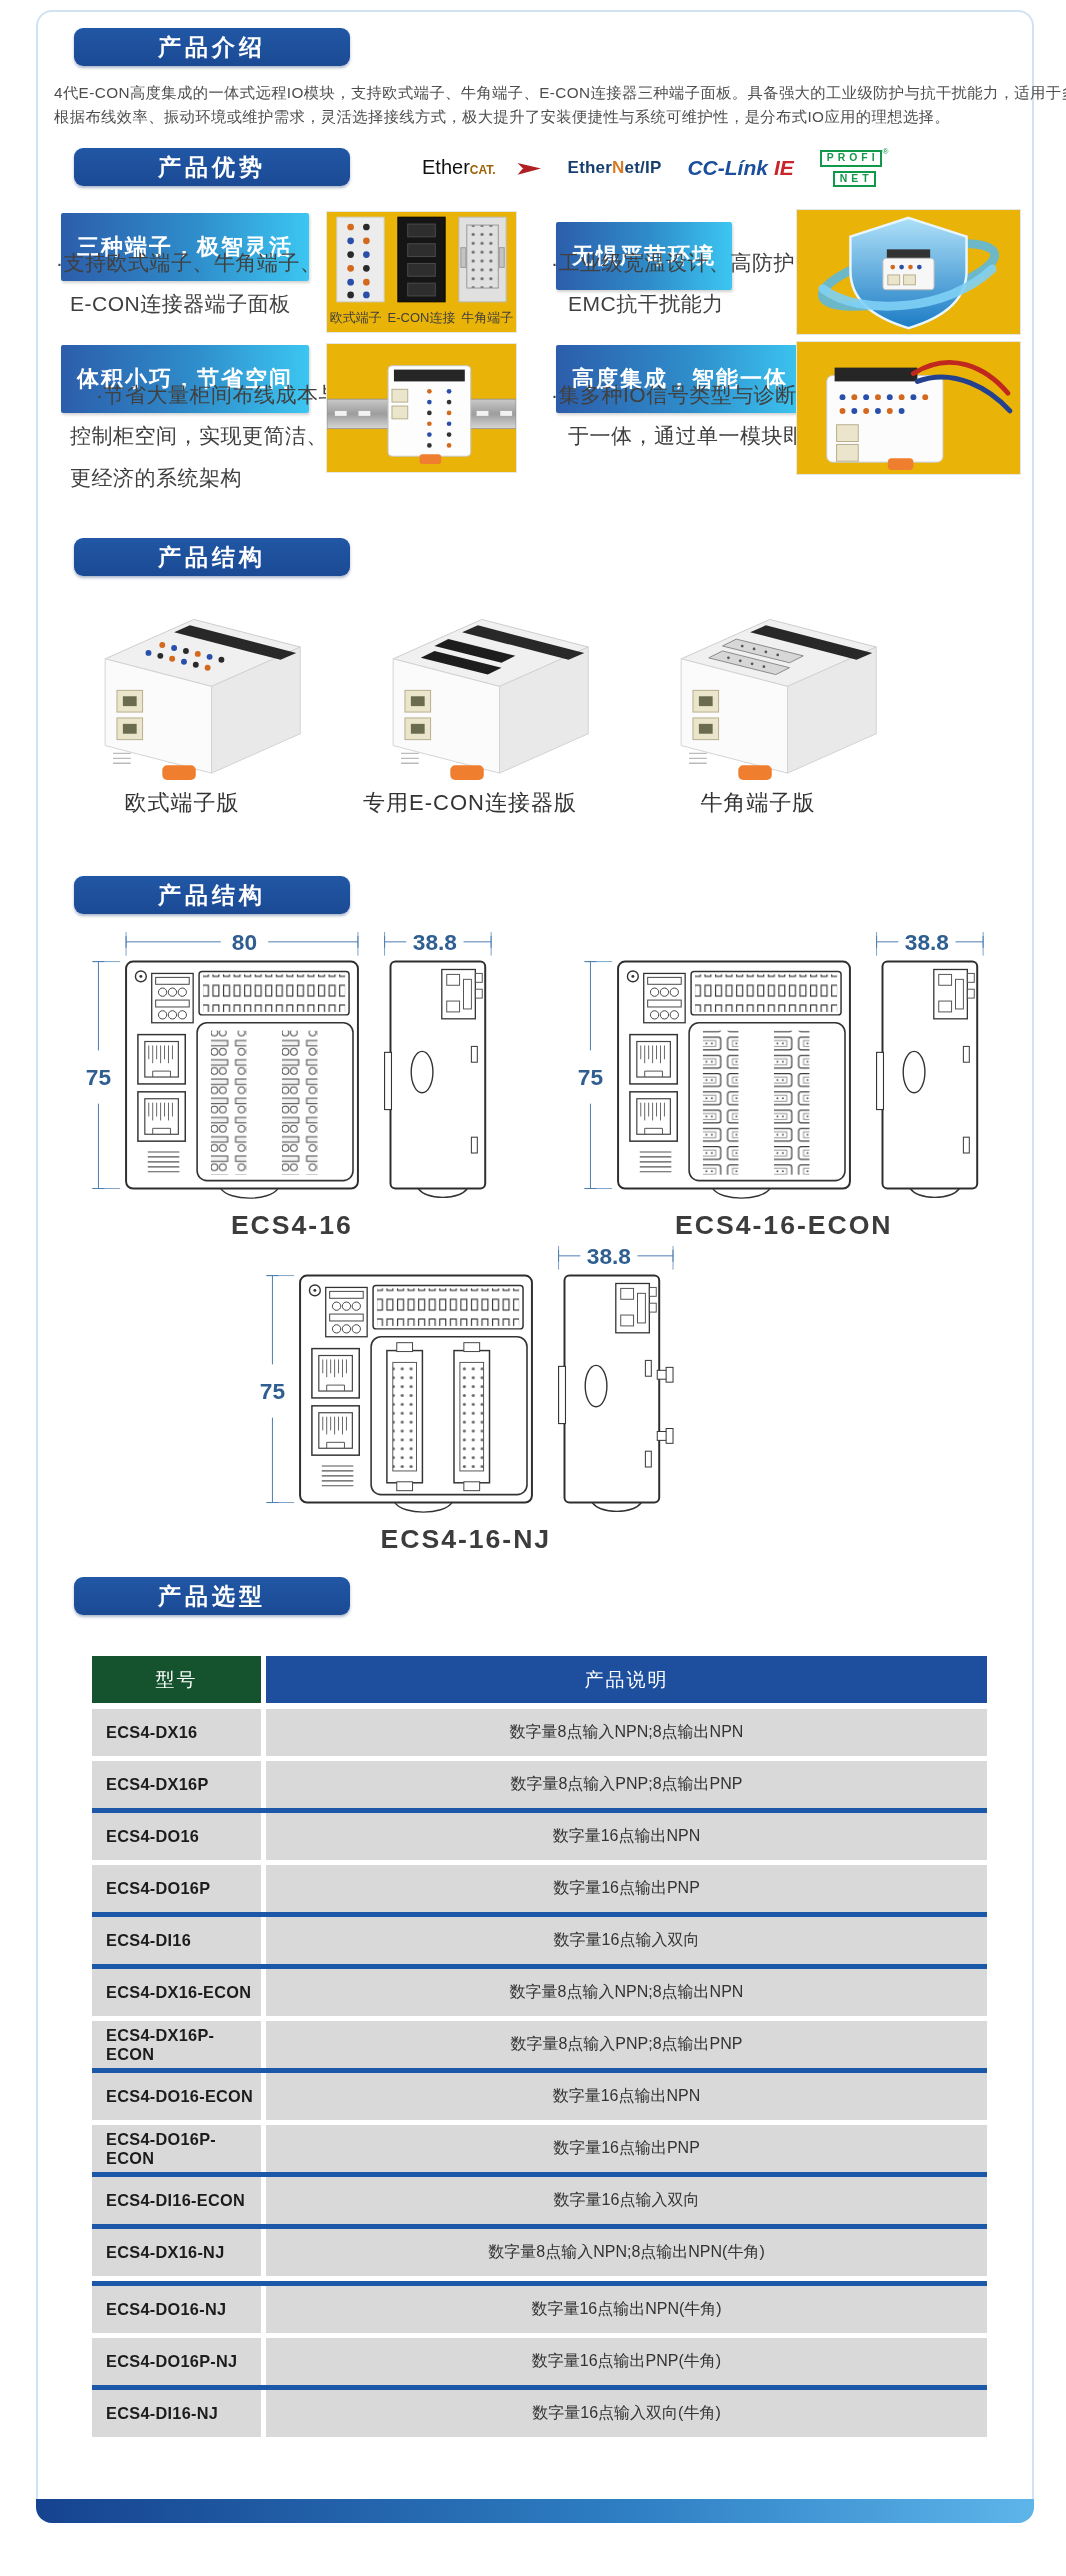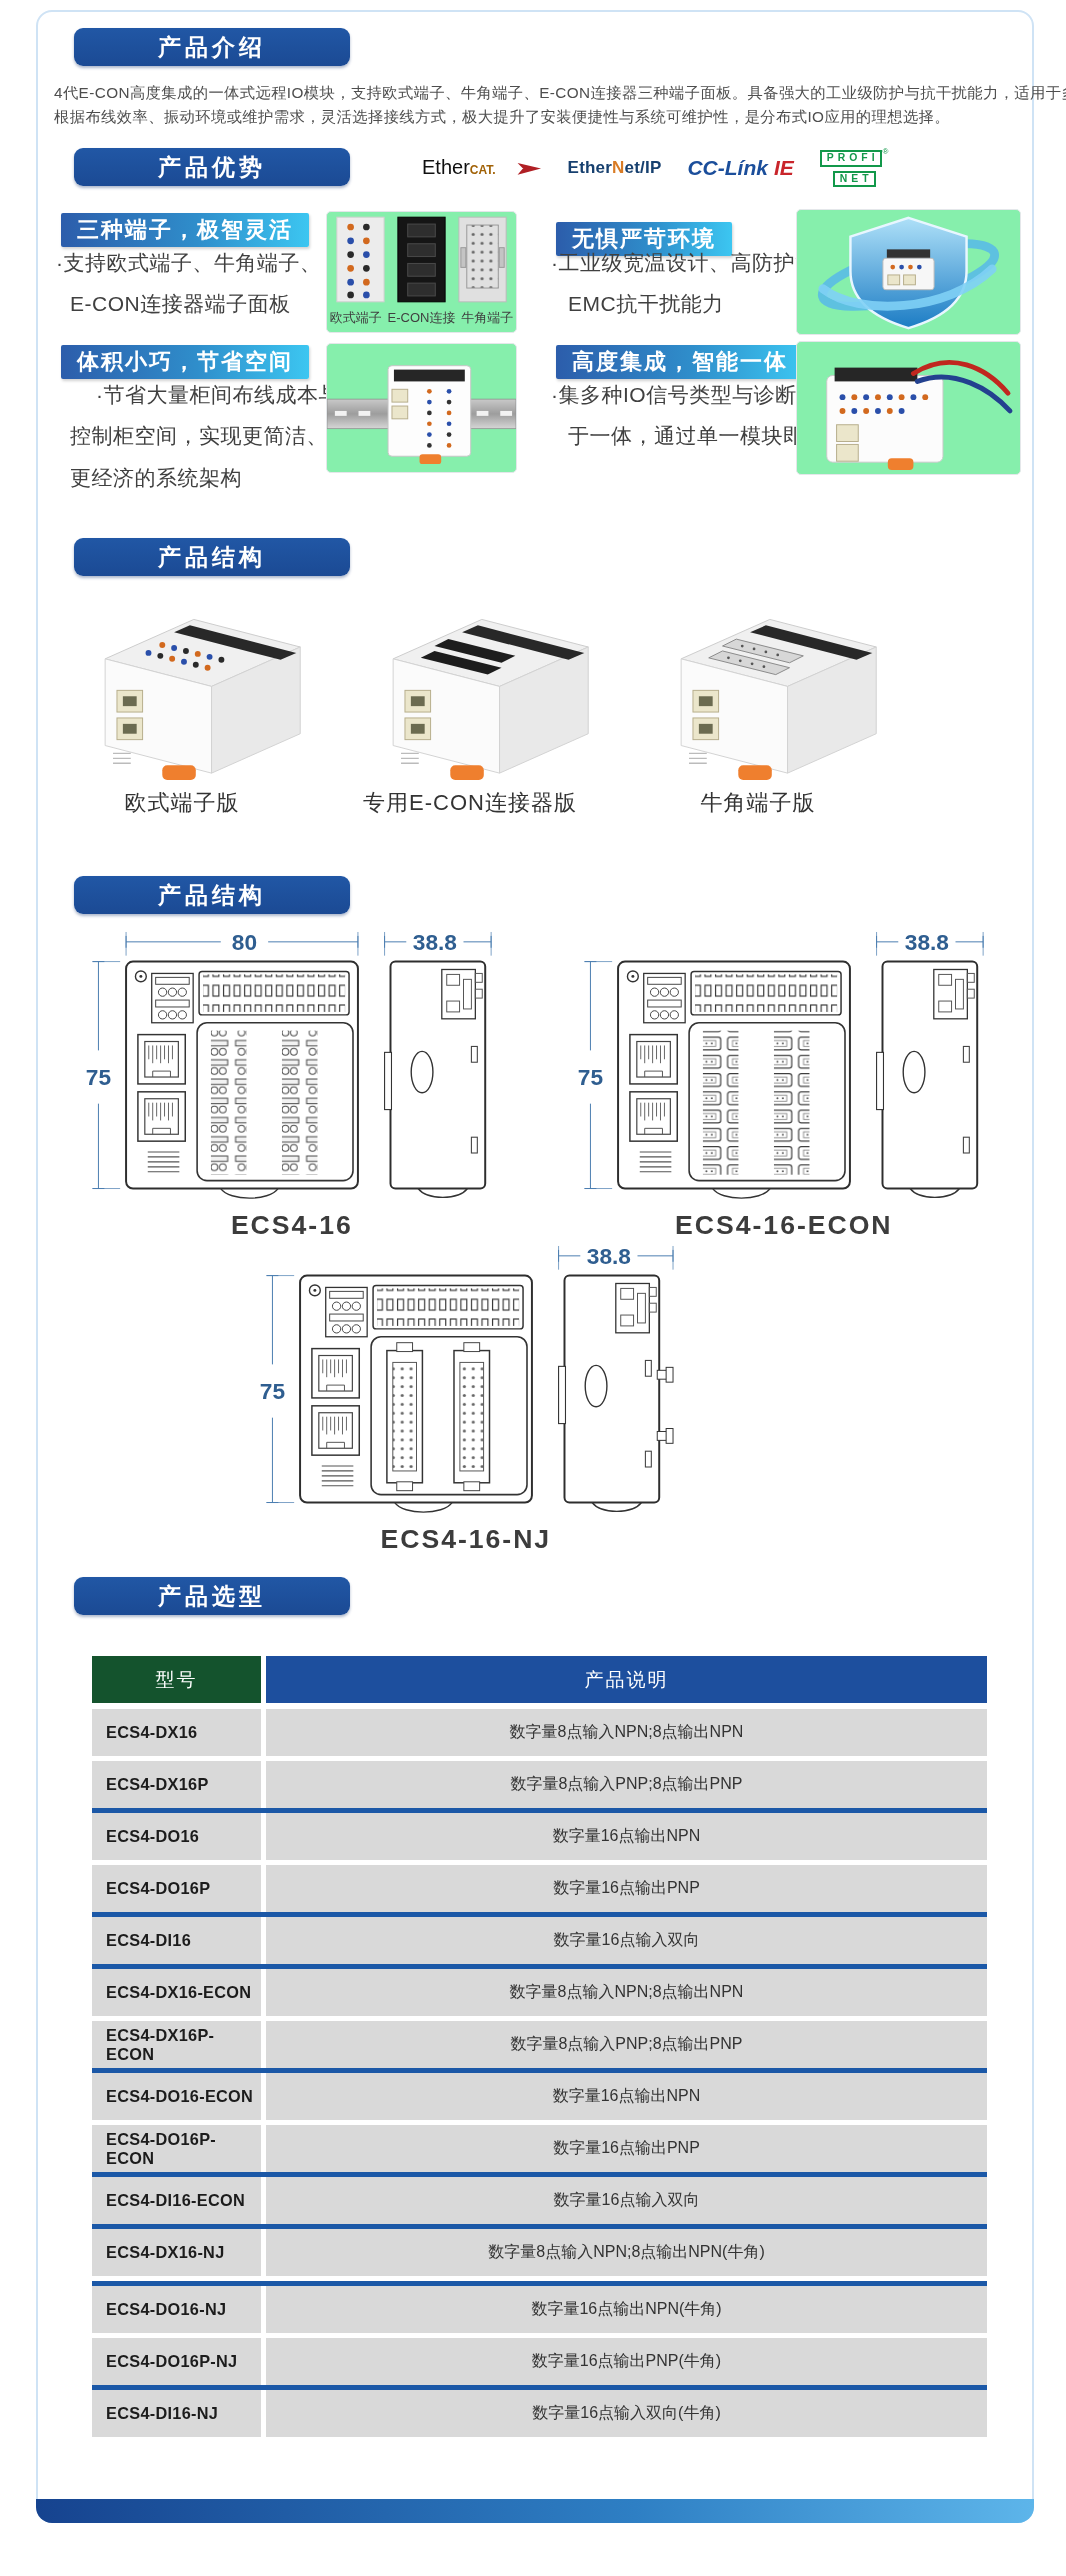--- a/index.html
+++ b/index.html
@@ -25,26 +25,26 @@
   .enip-n{color:#d97c26;}
   .lg-cclink{font-size:21px;font-weight:800;font-style:italic;}
   .cc1{color:#1b4e9b;}
   .cc2{color:#c9252b;margin-left:6px;}
   .lg-profinet{display:flex;flex-direction:column;align-items:center;line-height:1;}
   .pf-box{display:inline-block;border:2px solid #12984a;color:#12984a;font-size:10.4px;font-weight:800;
           letter-spacing:4px;padding:1px 1px 1px 5px;background:#fff;}
   .pf-reg{font-size:8px;color:#12984a;vertical-align:top;margin-left:1px;}
   .pf-row2{margin-top:2px;}
   
-  .fbanner{position:absolute;height:34px;display:inline-flex;align-items:center;padding:0 16px;
+  .fbanner{position:absolute;height:34px;display:inline-flex;align-items:center;padding:17px 16px;
          background:linear-gradient(90deg,#2c5dab 0%,#2f8ecb 55%,#3cc6f1 100%);
          color:#fff;font-weight:bold;font-size:22px;letter-spacing:2px;border-radius:2px;
          box-shadow:1px 2px 3px rgba(0,0,0,.18);}
   .bullet-line{position:absolute;font-size:21px;color:#404040;letter-spacing:0.5px;white-space:nowrap;}
-  .imgbox{position:absolute;background:#86efac;border:1px solid #e4e7ea;border-radius:5px;overflow:hidden;}
+  .imgbox{position:absolute;background:#eab308;border:1px solid #e4e7ea;border-radius:0;overflow:hidden;}
   .f1-labels{position:absolute;left:0;right:0;bottom:5px;display:flex;justify-content:space-around;
          font-size:13px;color:#3f3f3f;}
   
   .products{left:44px;top:580px;width:839px;display:flex;gap:12px;}
   .pfig{width:279px;display:flex;flex-direction:column;align-items:center;}
   .pcap{margin-top:6px;font-size:22px;color:#333;letter-spacing:1px;}
   
   svg .dim path{stroke:#4a7db0;stroke-width:1;fill:none;}
   svg .dim .ext{stroke-width:.8;opacity:.9;}
   svg .dim text{fill:#2f5e90;font-size:23px;font-weight:600;font-family:"Liberation Sans",sans-serif;}

